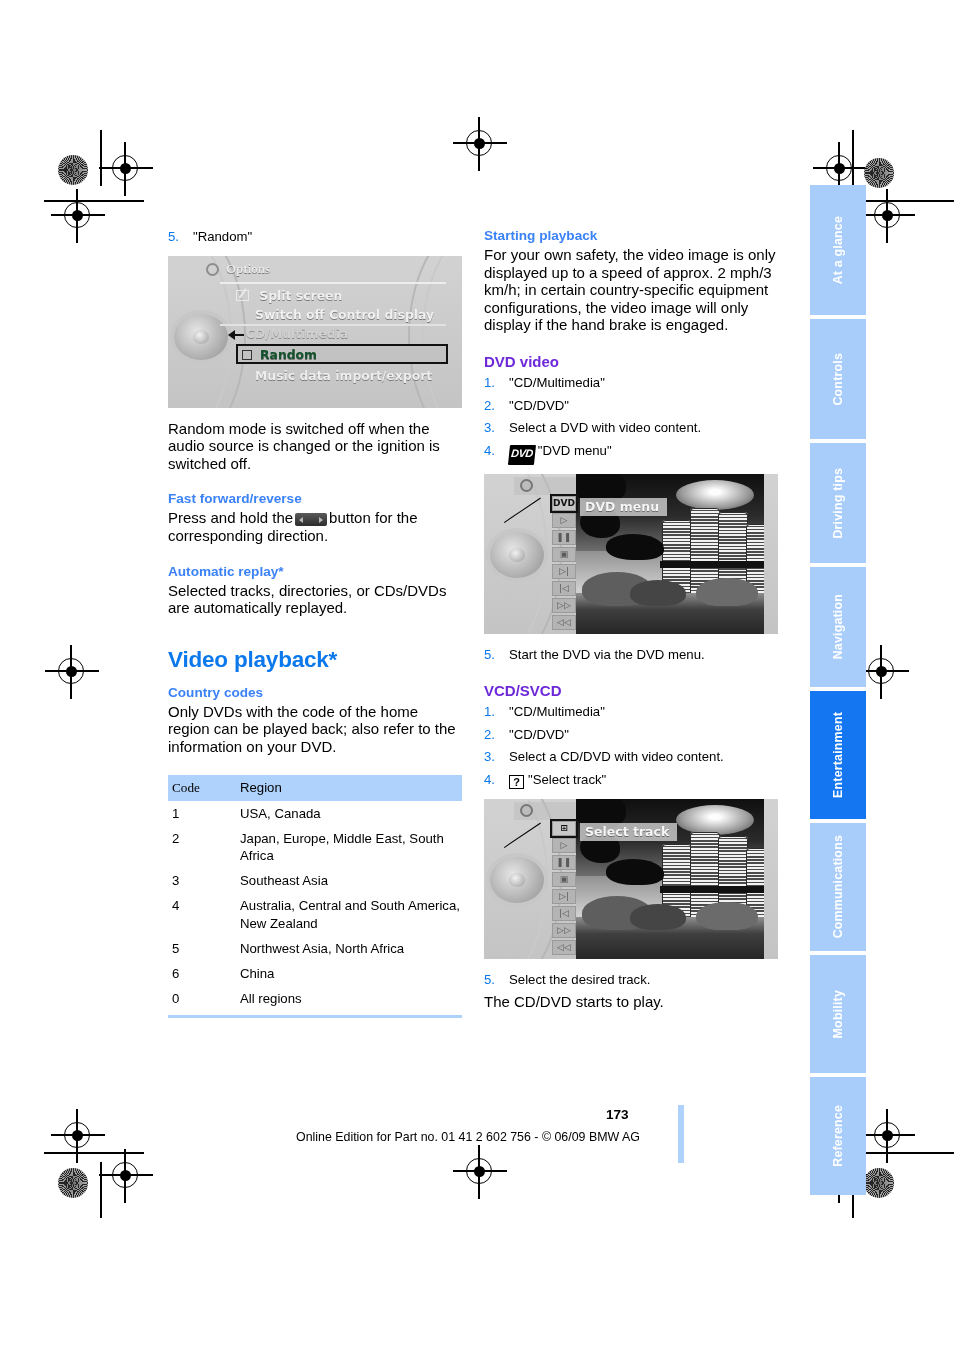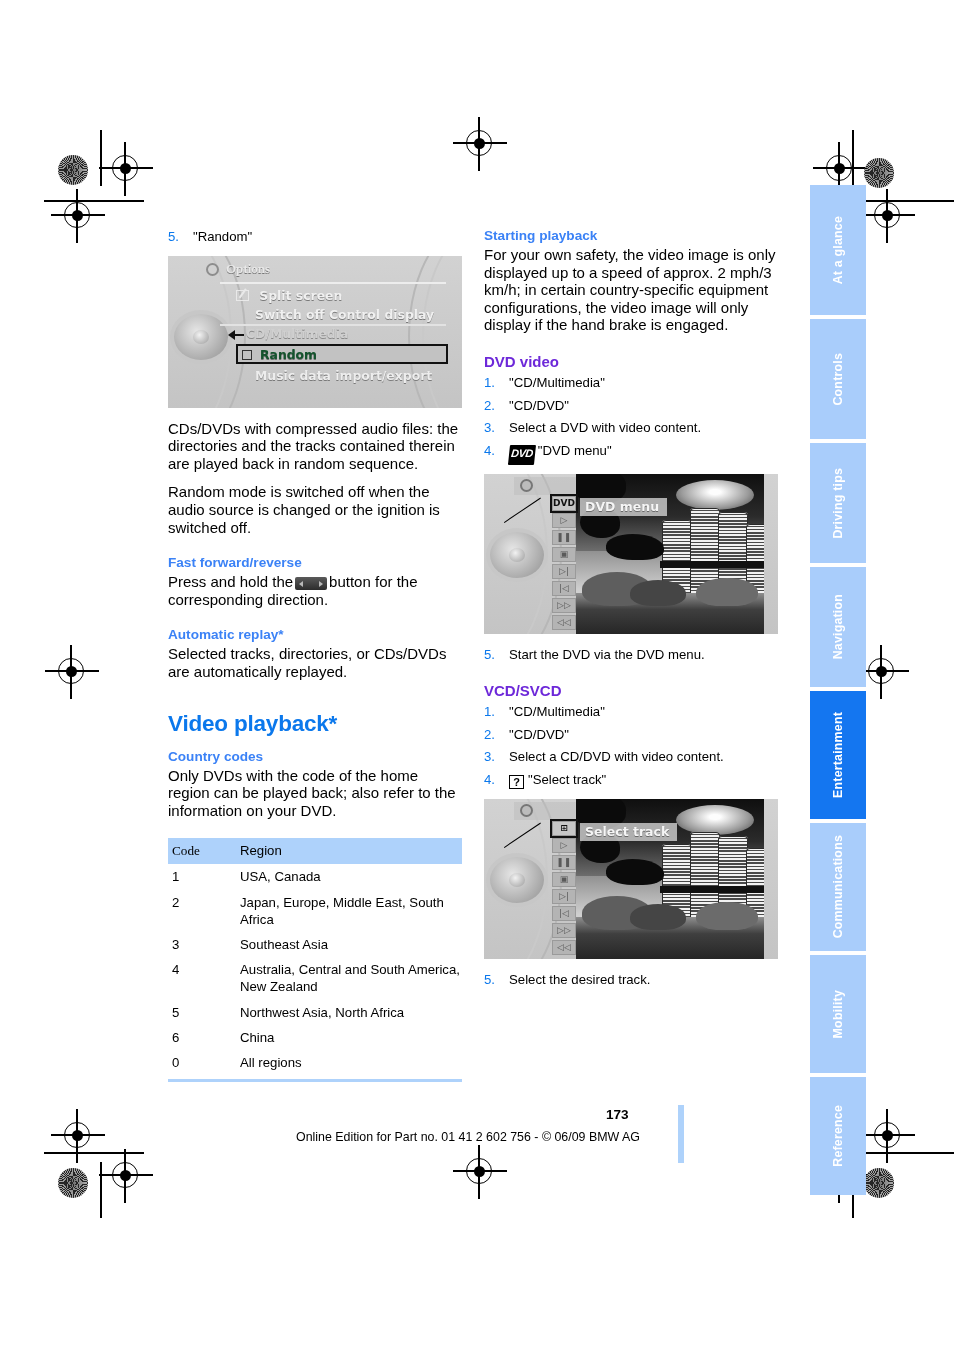--- a/index.html
+++ b/index.html
@@ -364,21 +364,20 @@
       <div style="position:absolute;left:87px;top:51px;font-size:12.4px;font-weight:bold;color:#f0f0f0;text-shadow:0 1px 0 #7a7a7a;">Switch off Control display</div>
       <div style="position:absolute;left:52px;top:68px;right:16px;height:2px;background:#e2e2e2;"></div>
       <div style="position:absolute;left:78px;top:70px;font-size:12.4px;font-weight:bold;color:#d0d0d0;text-shadow:0 1px 0 #8a8a8a;">CD/Multimedia</div>
       <div style="position:absolute;left:68px;top:88px;right:14px;height:20px;border:2.4px solid #111;background:#c2c2c2;">
         <span style="position:absolute;left:4px;top:4px;width:10px;height:10px;border:1.6px solid #333;"></span>
         <span style="position:absolute;left:22px;top:1px;font-size:12.4px;font-weight:bold;color:#14532d;text-shadow:0 1px 0 #6f6f6f;">Random</span>
       </div>
       <div style="position:absolute;left:87px;top:112px;font-size:12.4px;font-weight:bold;color:#ededed;text-shadow:0 1px 0 #7a7a7a;">Music data import/export</div>
     </div>
 
-    <p class="body">CDs/DVDs with compressed audio files: the directories and the tracks contained therein are played back in random sequence.</p>
     <p class="body">Random mode is switched off when the audio source is changed or the ignition is switched off.</p>
 
     <div class="spacer-sm"></div>
     <h2 class="sub">Fast forward/reverse</h2>
     <p class="body"><span>Press and hold the</span><span class="rocker"><i class="tri l"></i><i class="tri r"></i></span><span>button for the corresponding direction.</span></p>
 
     <div class="spacer-sm"></div>
     <h2 class="sub">Automatic replay*</h2>
     <p class="body">Selected tracks, directories, or CDs/DVDs are automatically replayed.</p>
 
@@ -563,20 +562,21 @@
       </div>
       <div class="label">Select track</div>
     </div>
 
     <ul class="steps">
       <li>
         <span class="num">5.</span>
         <span class="txt">Select the desired track.</span>
       </li>
     </ul>
+    <p class="body">The CD/DVD starts to play.</p>
   </div>
 
   <div class="tabs">
     <div class="tab" style="top:0px;height:130px;">
       <span>At a glance</span>
     </div>
     <div class="tab" style="top:134px;height:120px;">
       <span>Controls</span>
     </div>
     <div class="tab" style="top:258px;height:120px;">

